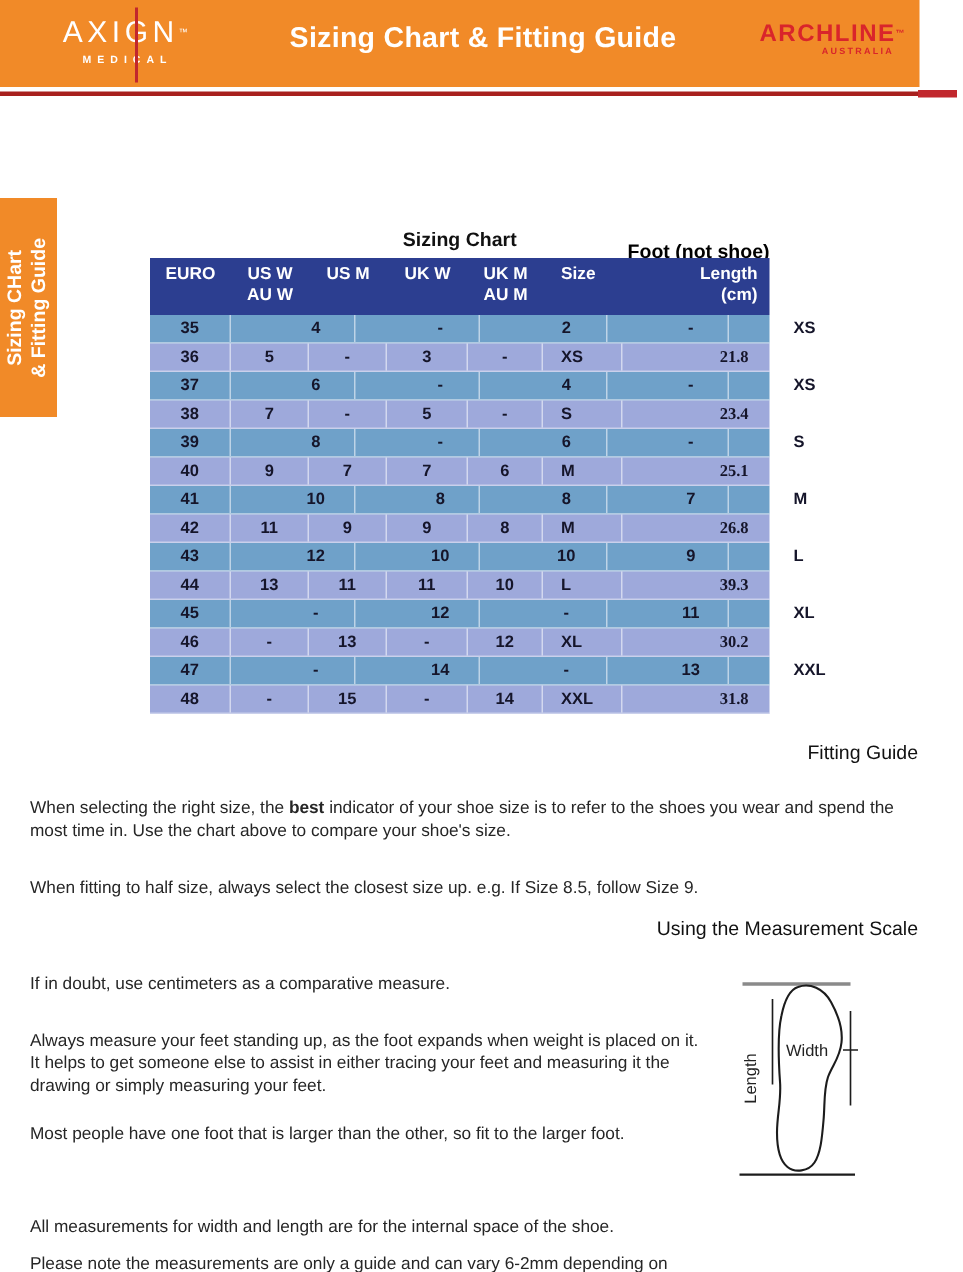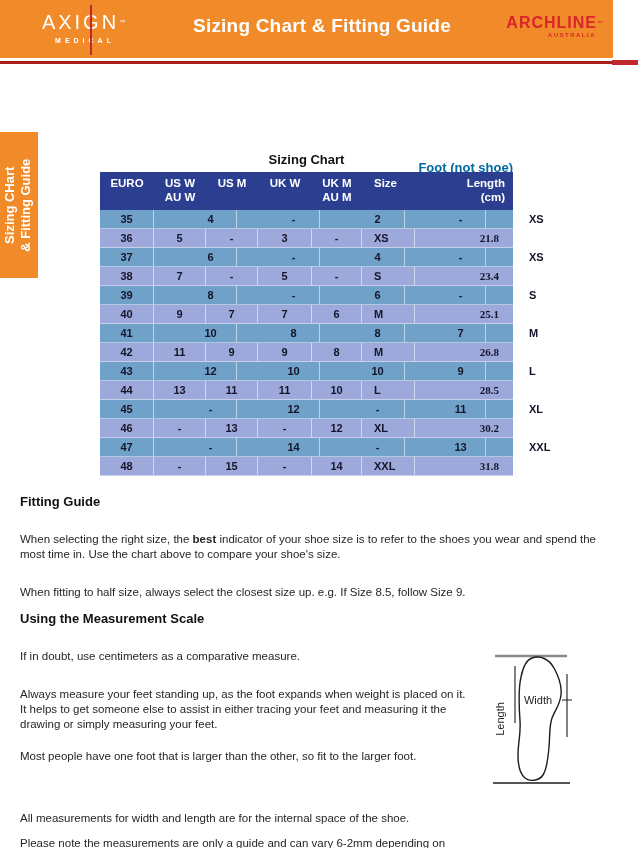--- a/index.html
+++ b/index.html
@@ -33,42 +33,42 @@
   
   .side-tab{position:absolute;left:0;top:132px;width:38px;height:146px;background:var(--orange);
     display:flex;align-items:center;justify-content:center;}
   .side-tab .rot{transform:rotate(-90deg);width:146px;text-align:center;color:#fff;
     font-weight:700;font-size:13px;line-height:1.25;white-space:nowrap;}
 
   
   .chart-title{position:absolute;left:100px;top:152px;width:413px;text-align:center;
     font-size:13px;font-weight:700;color:#111;}
   .foot-note{position:absolute;left:100px;top:160px;width:513px;text-align:right;
-    font-size:13px;font-weight:700;color:#0369a1;width:413px;}
+    font-size:13px;font-weight:700;color:#000000;width:413px;}
 
   .sizing-table{position:absolute;left:100px;top:172px;width:413px;}
   .t-head,.tr{display:grid;grid-template-columns:54px 52px 52px 54px 50px 53px 98px;}
   .t-head{background:var(--navy);color:#fff;height:38px;}
   .t-head .th{display:flex;flex-direction:column;align-items:center;justify-content:flex-start;
     padding-top:4px;font-size:11.5px;font-weight:700;line-height:14px;}
   .t-head .th.col5{align-items:flex-start;padding-left:12px;}
   .t-head .th.col6{align-items:flex-end;padding-right:8px;}
   .tr{height:19px;}
   .tr.odd{background:var(--row-odd);gap:31px;}
   .tr.even{background:var(--row-even);}
   .td{display:flex;align-items:center;justify-content:center;font-size:11px;font-weight:700;
     color:#15152a;border-right:1px solid rgba(255,255,255,.55);}
   .td:last-child{border-right:none;}
   .tr{border-bottom:1px solid rgba(255,255,255,.45);}
   .td.col5{justify-content:flex-start;padding-left:12px;}
   .td.col6{justify-content:flex-end;padding-right:14px;font-family:Liberation Serif, serif;}
 
   
   .body-copy{position:absolute;left:20px;top:494px;width:592px;font-size:11.5px;line-height:15px;color:#262626;}
-  .h-center{text-align:left;font-size:13px;font-weight:700;color:#111;}
+  .h-center{text-align:right;font-size:13px;font-weight:400;color:#111;}
   .body-copy p{margin-top:23px;}
   .body-copy .h2{margin-top:11px;}
   .p-measure{max-width:452px;}
   .p-larger{margin-top:17px !important;}
   .p-internal{margin-top:47px !important;}
   .p-note{max-width:432px;margin-top:10px !important;}
 
   
   .foot-diagram{position:absolute;left:488px;top:646px;width:94px;height:150px;}
   .foot-diagram svg{display:block;}
@@ -213,21 +213,21 @@
           <div class="td col5">L</div>
           <div class="td col6">27.6</div>
         </div>
         <div class="tr even">
           <div class="td col0">44</div>
           <div class="td col1">13</div>
           <div class="td col2">11</div>
           <div class="td col3">11</div>
           <div class="td col4">10</div>
           <div class="td col5">L</div>
-          <div class="td col6">28.5</div>
+          <div class="td col6">39.3</div>
         </div>
         <div class="tr odd">
           <div class="td col0">45</div>
           <div class="td col1">-</div>
           <div class="td col2">12</div>
           <div class="td col3">-</div>
           <div class="td col4">11</div>
           <div class="td col5">XL</div>
           <div class="td col6">29.4</div>
         </div>

